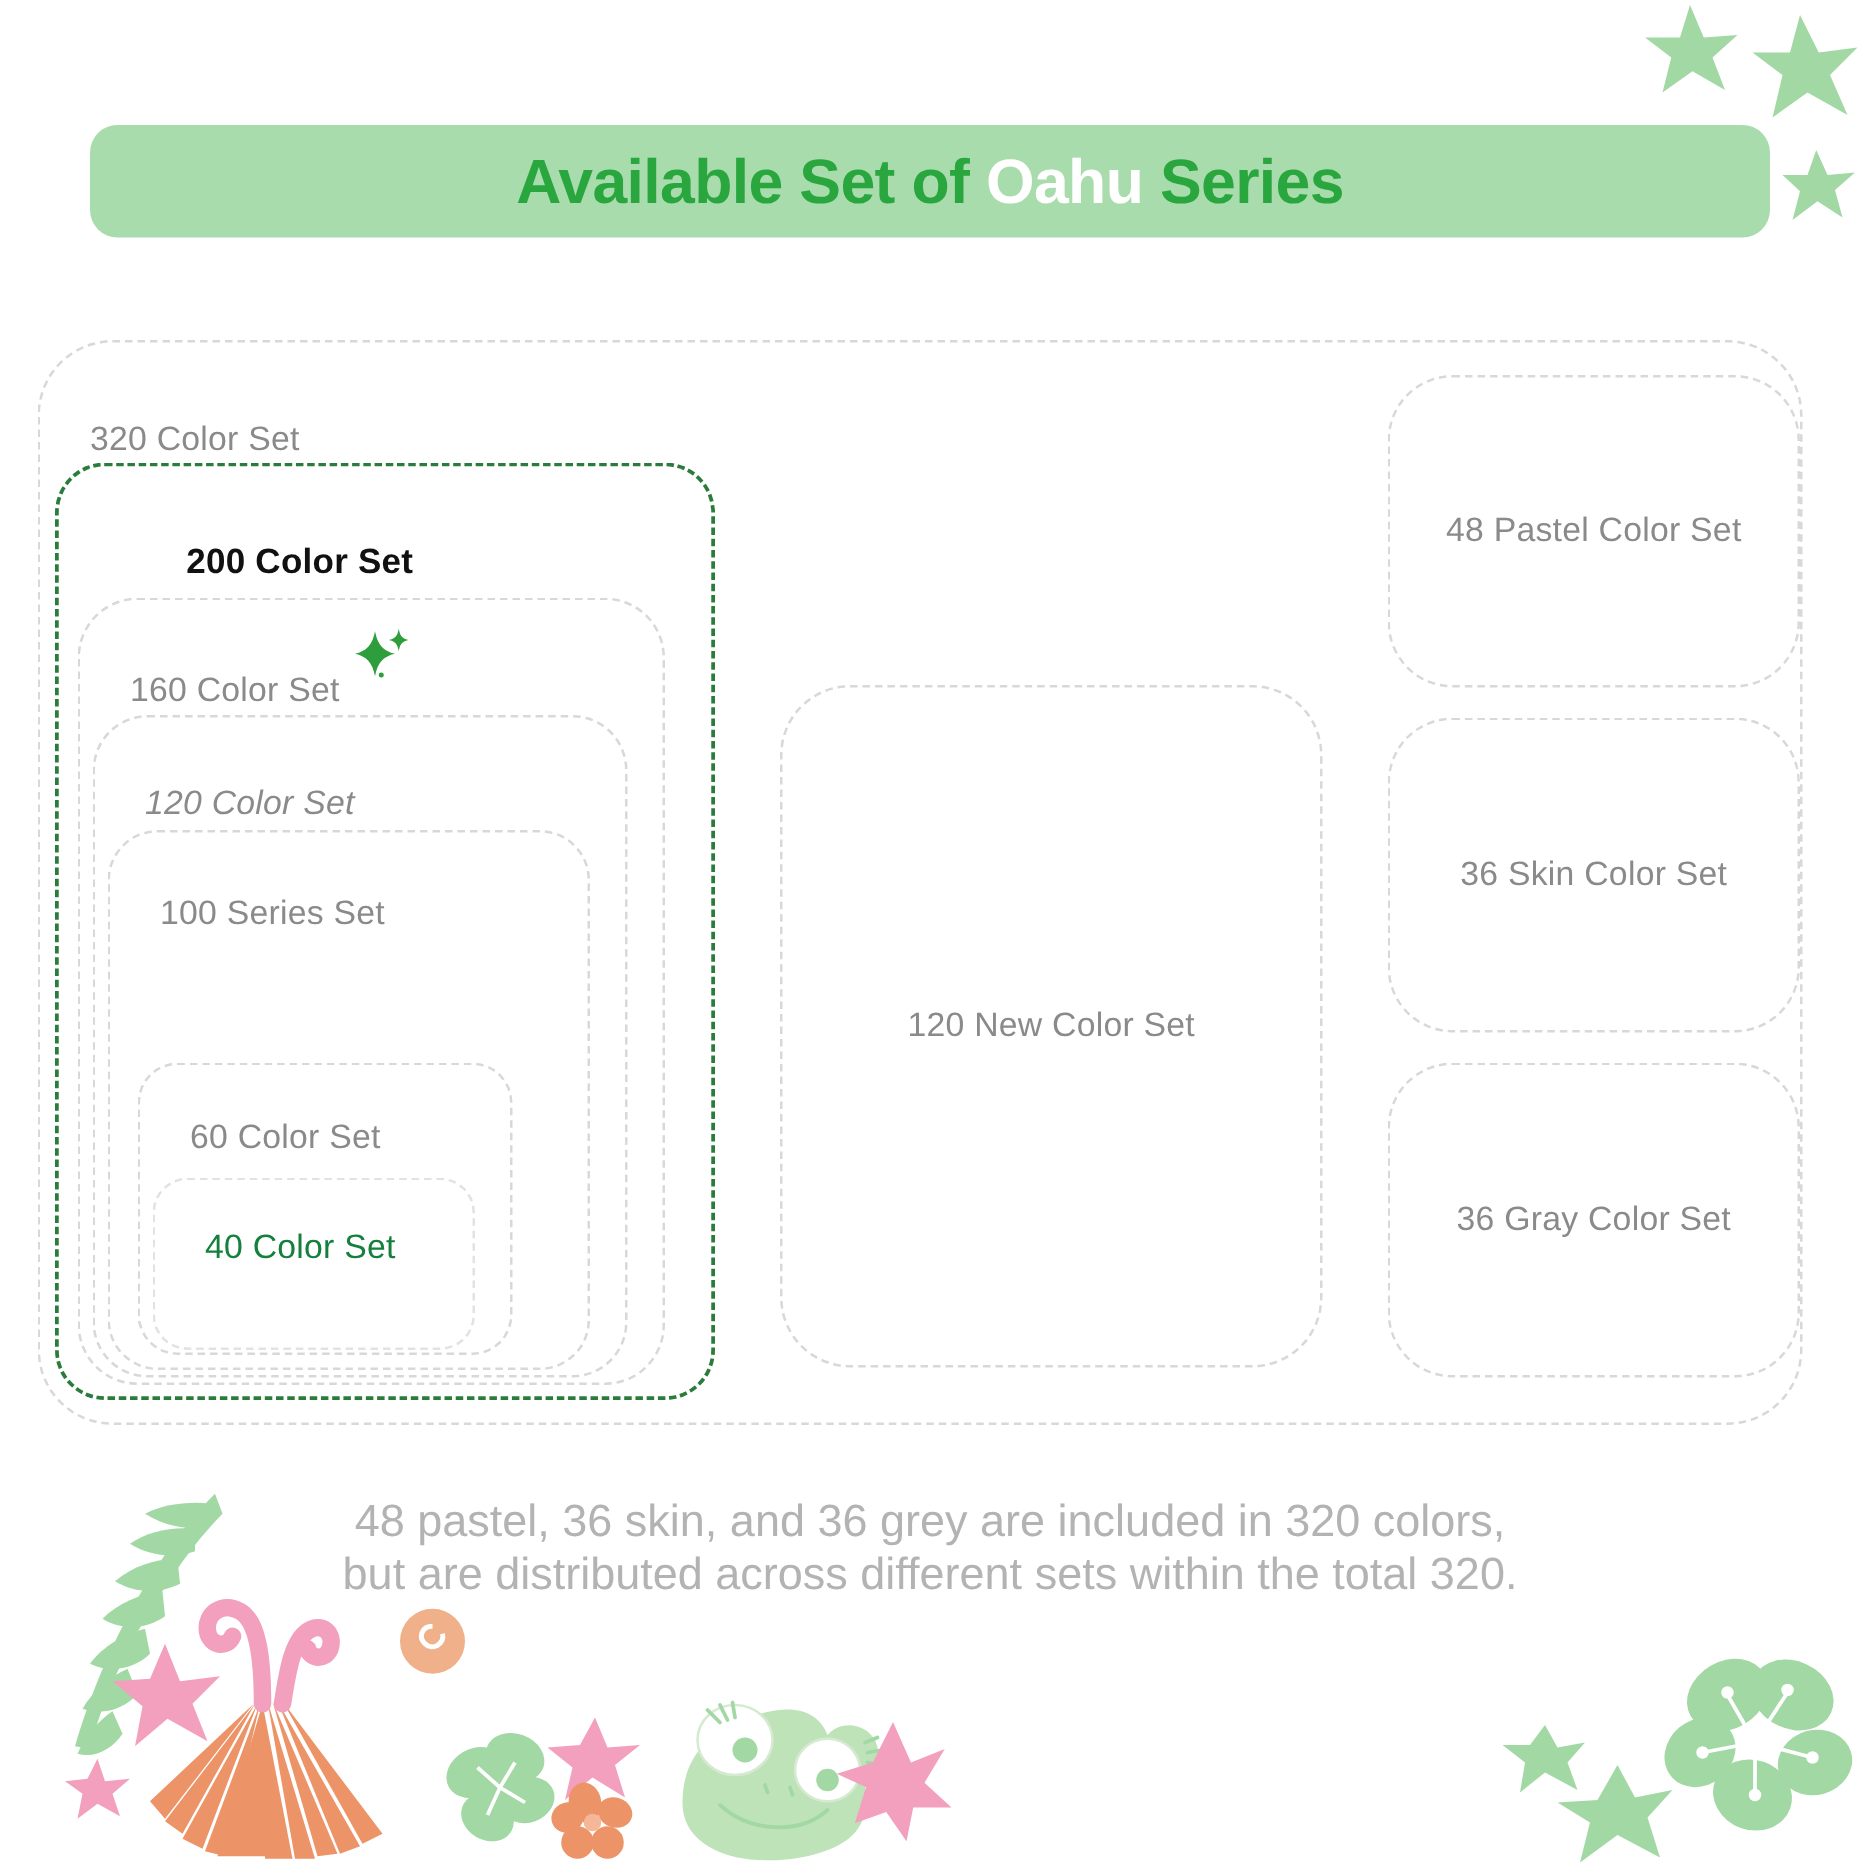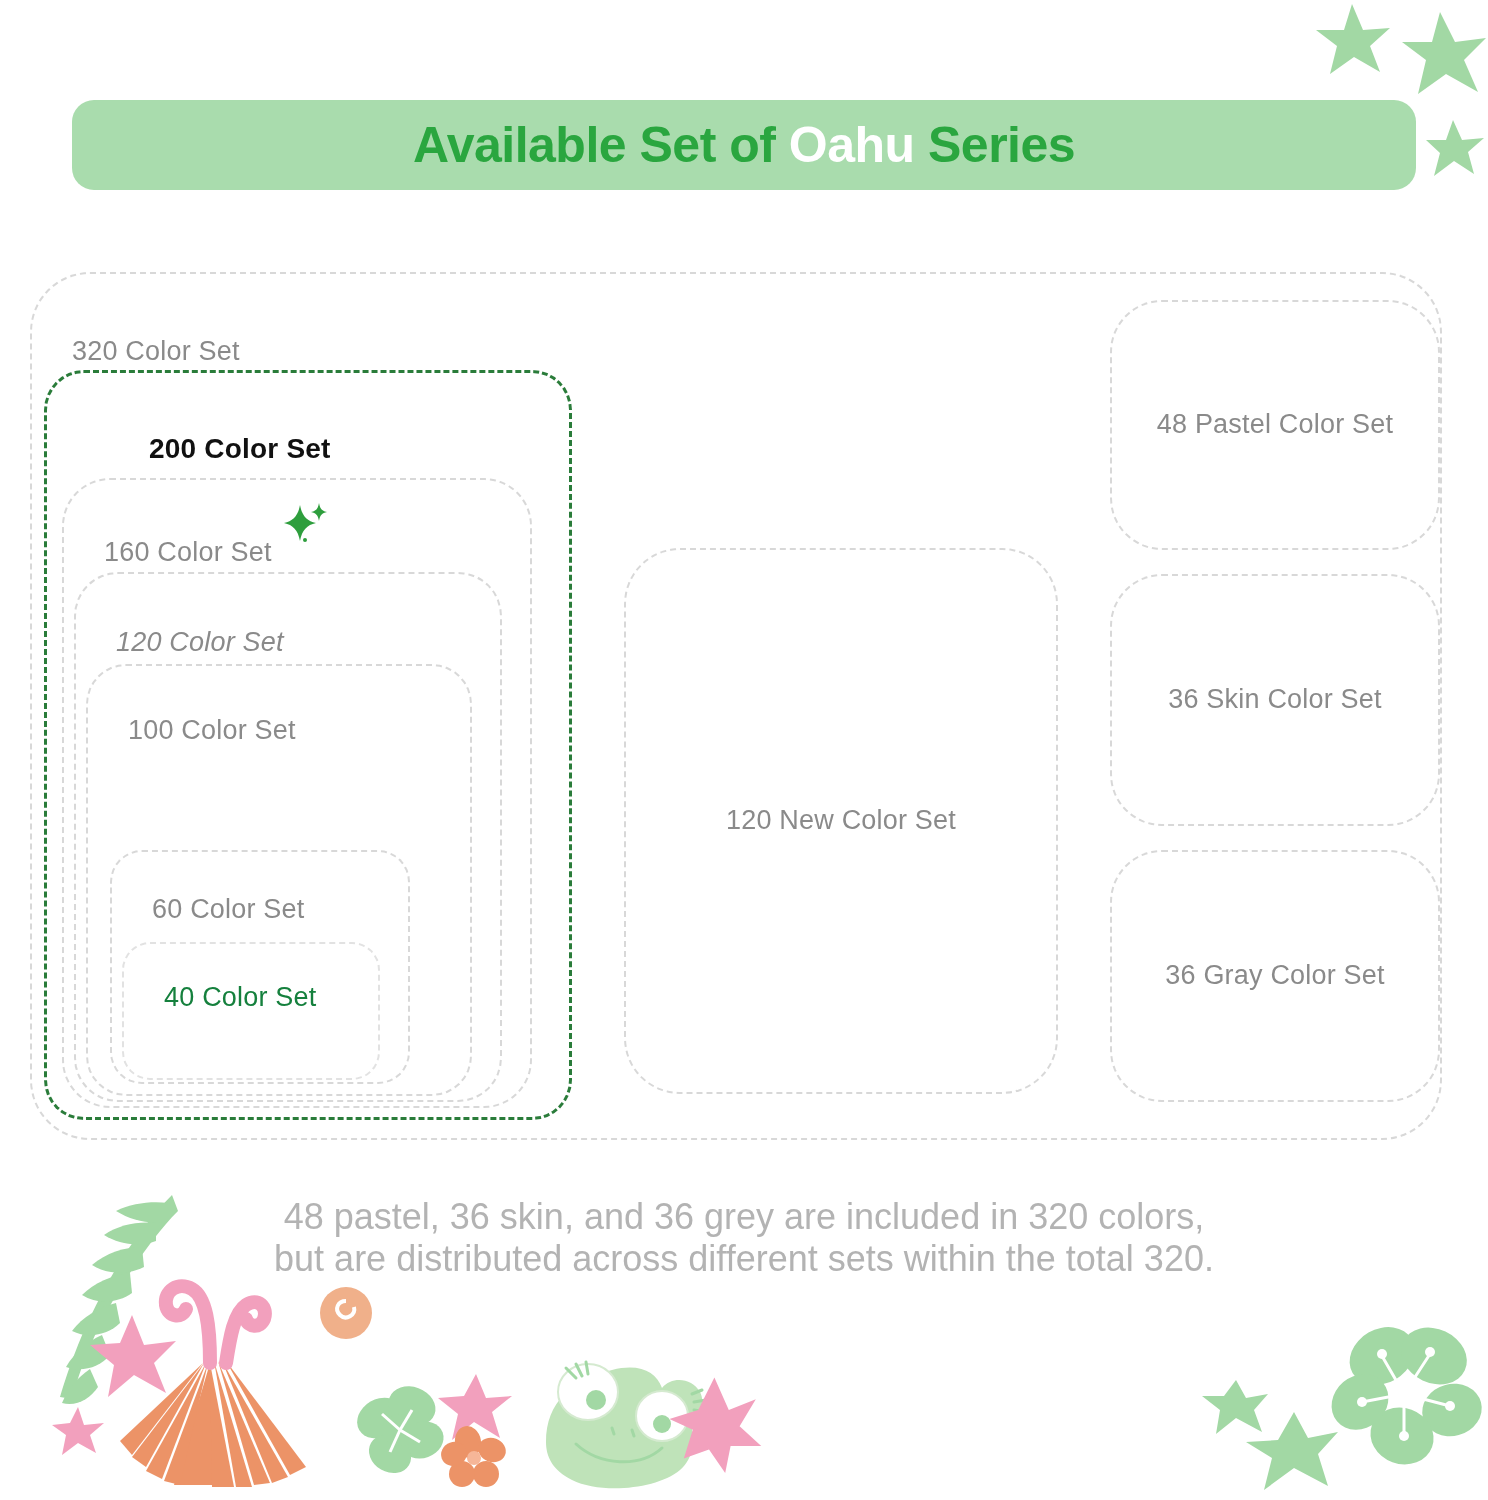--- a/index.html
+++ b/index.html
@@ -143,21 +143,21 @@
 
   <div class="setbox nest" style="left:62px; top:228px; width:470px; height:630px; border-radius:48px;">
     <span class="label" style="top:57px;">160 Color Set</span>
   </div>
 
   <div class="setbox nest" style="left:74px; top:322px; width:428px; height:530px; border-radius:44px;">
     <span class="label" style="top:53px;font-style:italic;">120 Color Set</span>
   </div>
 
   <div class="setbox nest" style="left:86px; top:414px; width:386px; height:432px; border-radius:40px;">
-    <span class="label" style="top:49px;">100 Color Set</span>
+    <span class="label" style="top:49px;">100 Series Set</span>
   </div>
 
 
   <div class="setbox nest" style="left:110px; top:600px; width:300px; height:234px; border-radius:32px;">
     <span class="label" style="top:42px;">60 Color Set</span>
   </div>
 
   <div class="setbox nest" style="left:122px; top:692px; width:258px; height:138px; border-radius:28px; border-color:#e2e2e2;">
     <span class="label" style="top:38px; color:#15803d;">40 Color Set</span>
   </div>

